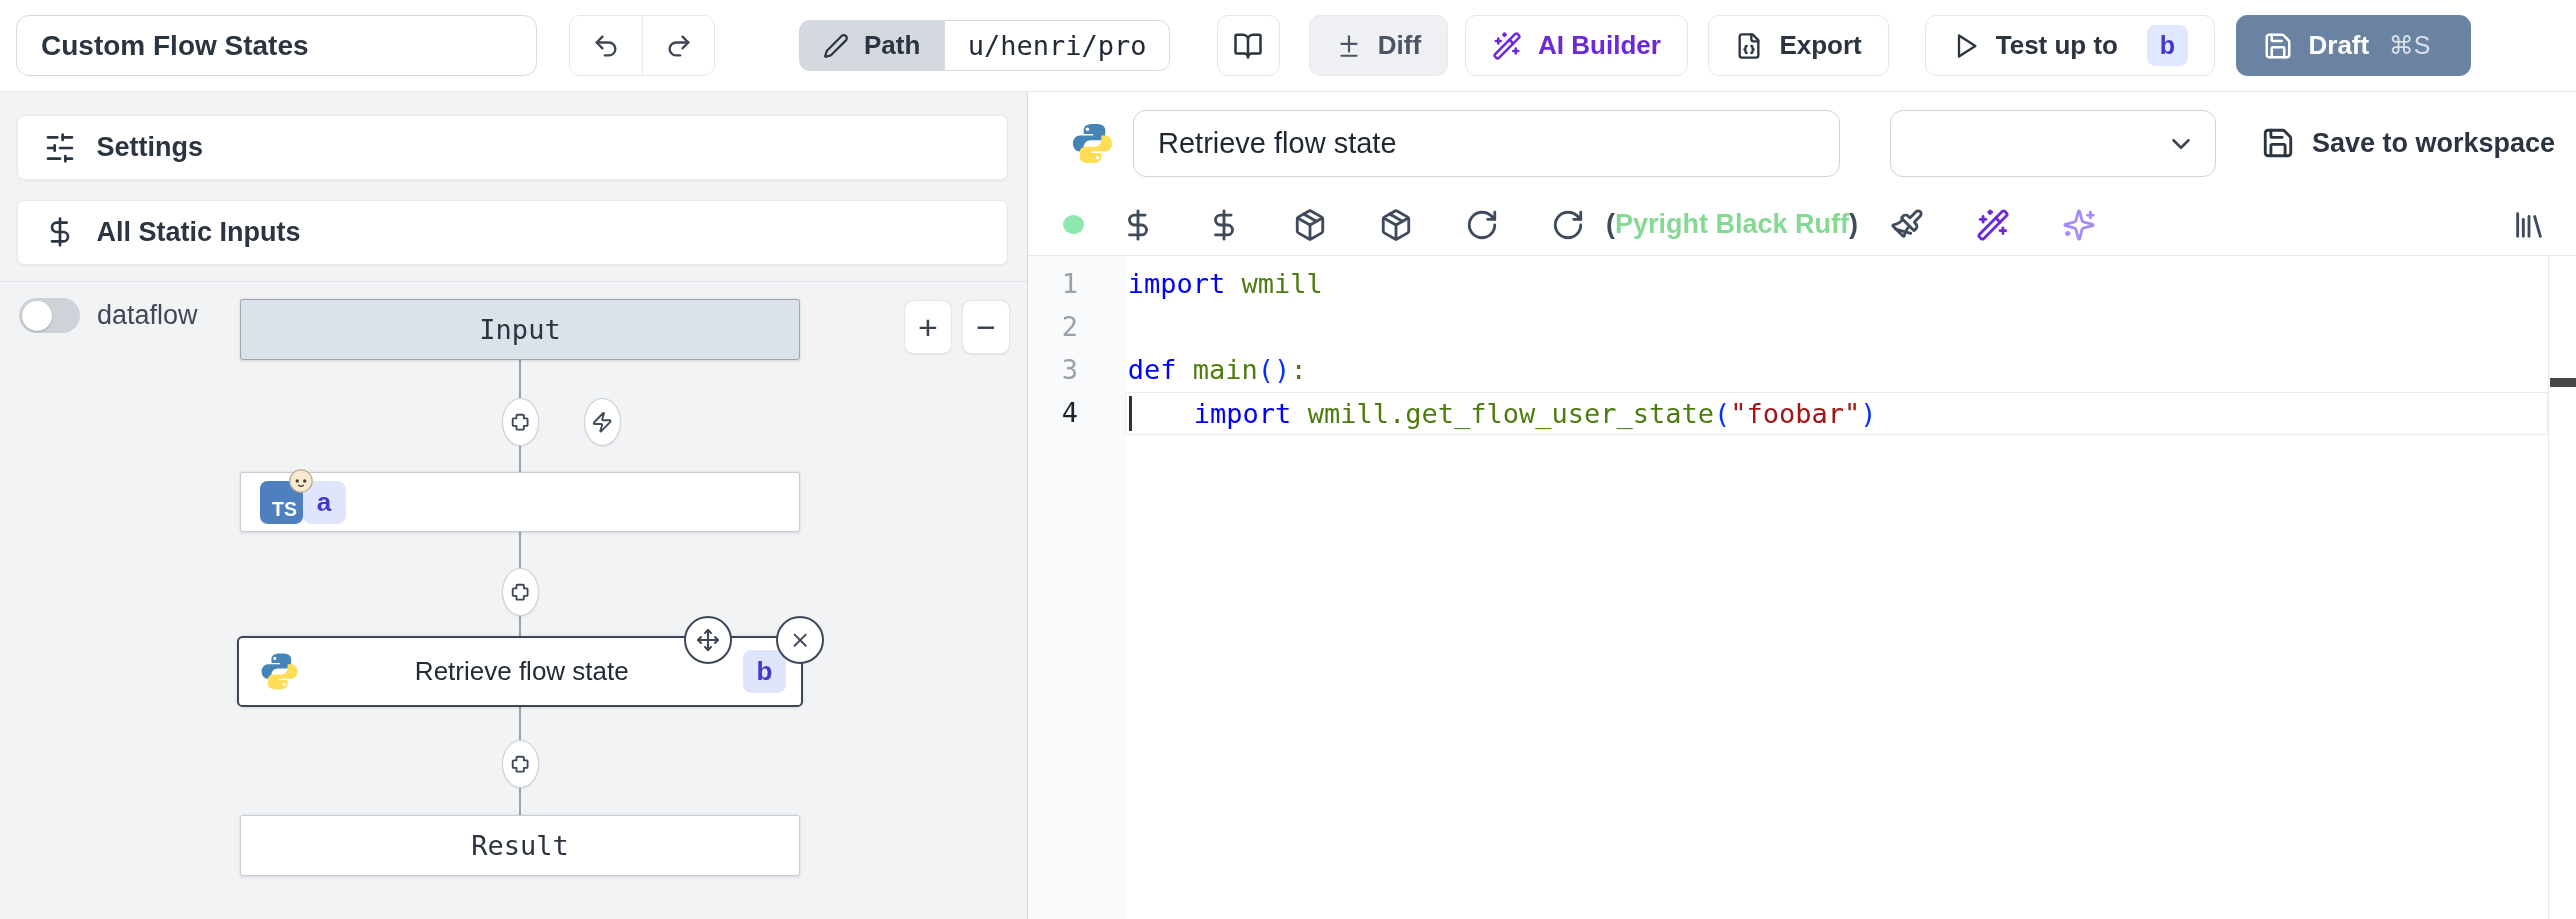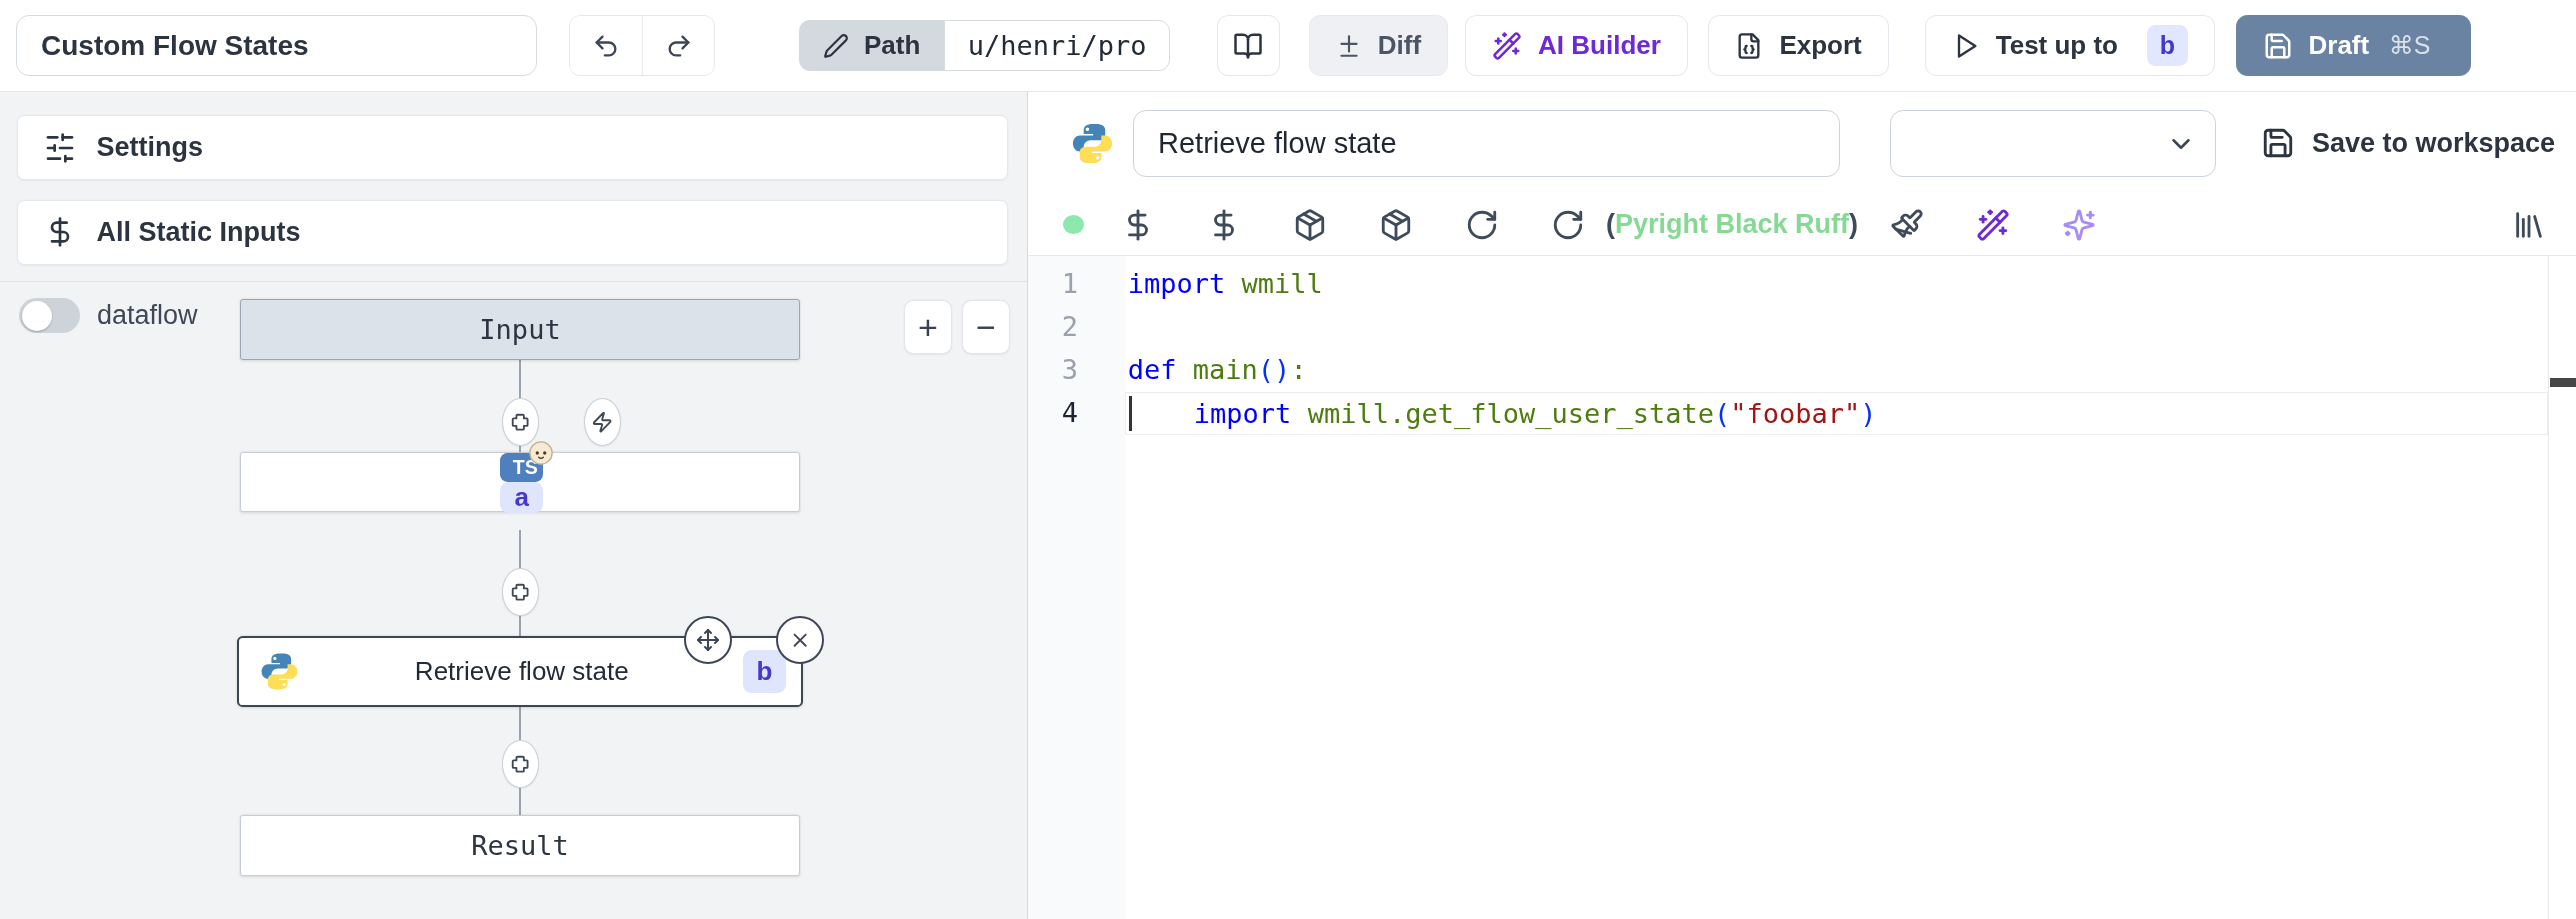--- a/index.html
+++ b/index.html
@@ -72,21 +72,21 @@
   }
   .g-node.mono { font-family:"DejaVu Sans Mono", monospace; font-size:27px; color:#2b3440; }
   .node-input { top:207px; height:61px; background:#dbe2ea; border-color:#9ba6b2; }
   .node-result { top:723px; height:61px; }
 
   .g-step { position:absolute; left:240px; width:560px; height:60px; background:#fff;
     border:0.9px solid #c6cdd6; border-radius:2.8px; box-shadow:0 0.9px 2.8px rgba(0,0,0,.13);
     display:flex; align-items:center; padding:0 15px 0 18.6px; cursor:pointer; }
   .g-step .step-lbl { flex:1; text-align:center; font-size:26px; color:#222b38; }
   .g-step.selected { left:237px; width:566px; height:71px; border:2.8px solid #3d4657; border-radius:5.6px; }
-  .step-set { top:360px;flex-direction:column; }
+  .step-set { top:380px; }
   .step-retrieve { top:544px; }
 
   .edge { position:absolute; left:519px; width:1.9px; background:#9aa2ac; }
   .edge-btn {
     position:absolute; width:37px; height:48px; border-radius:50%;
     background:#fff; border:1.9px solid #c9d0d8; display:flex; align-items:center; justify-content:center;
     color:#3f4856; cursor:pointer; box-shadow:0 0.9px 1.9px rgba(0,0,0,.08);
   }
   .node-ctl {
     position:absolute; width:48px; height:48px; border-radius:50%; background:#fff;

